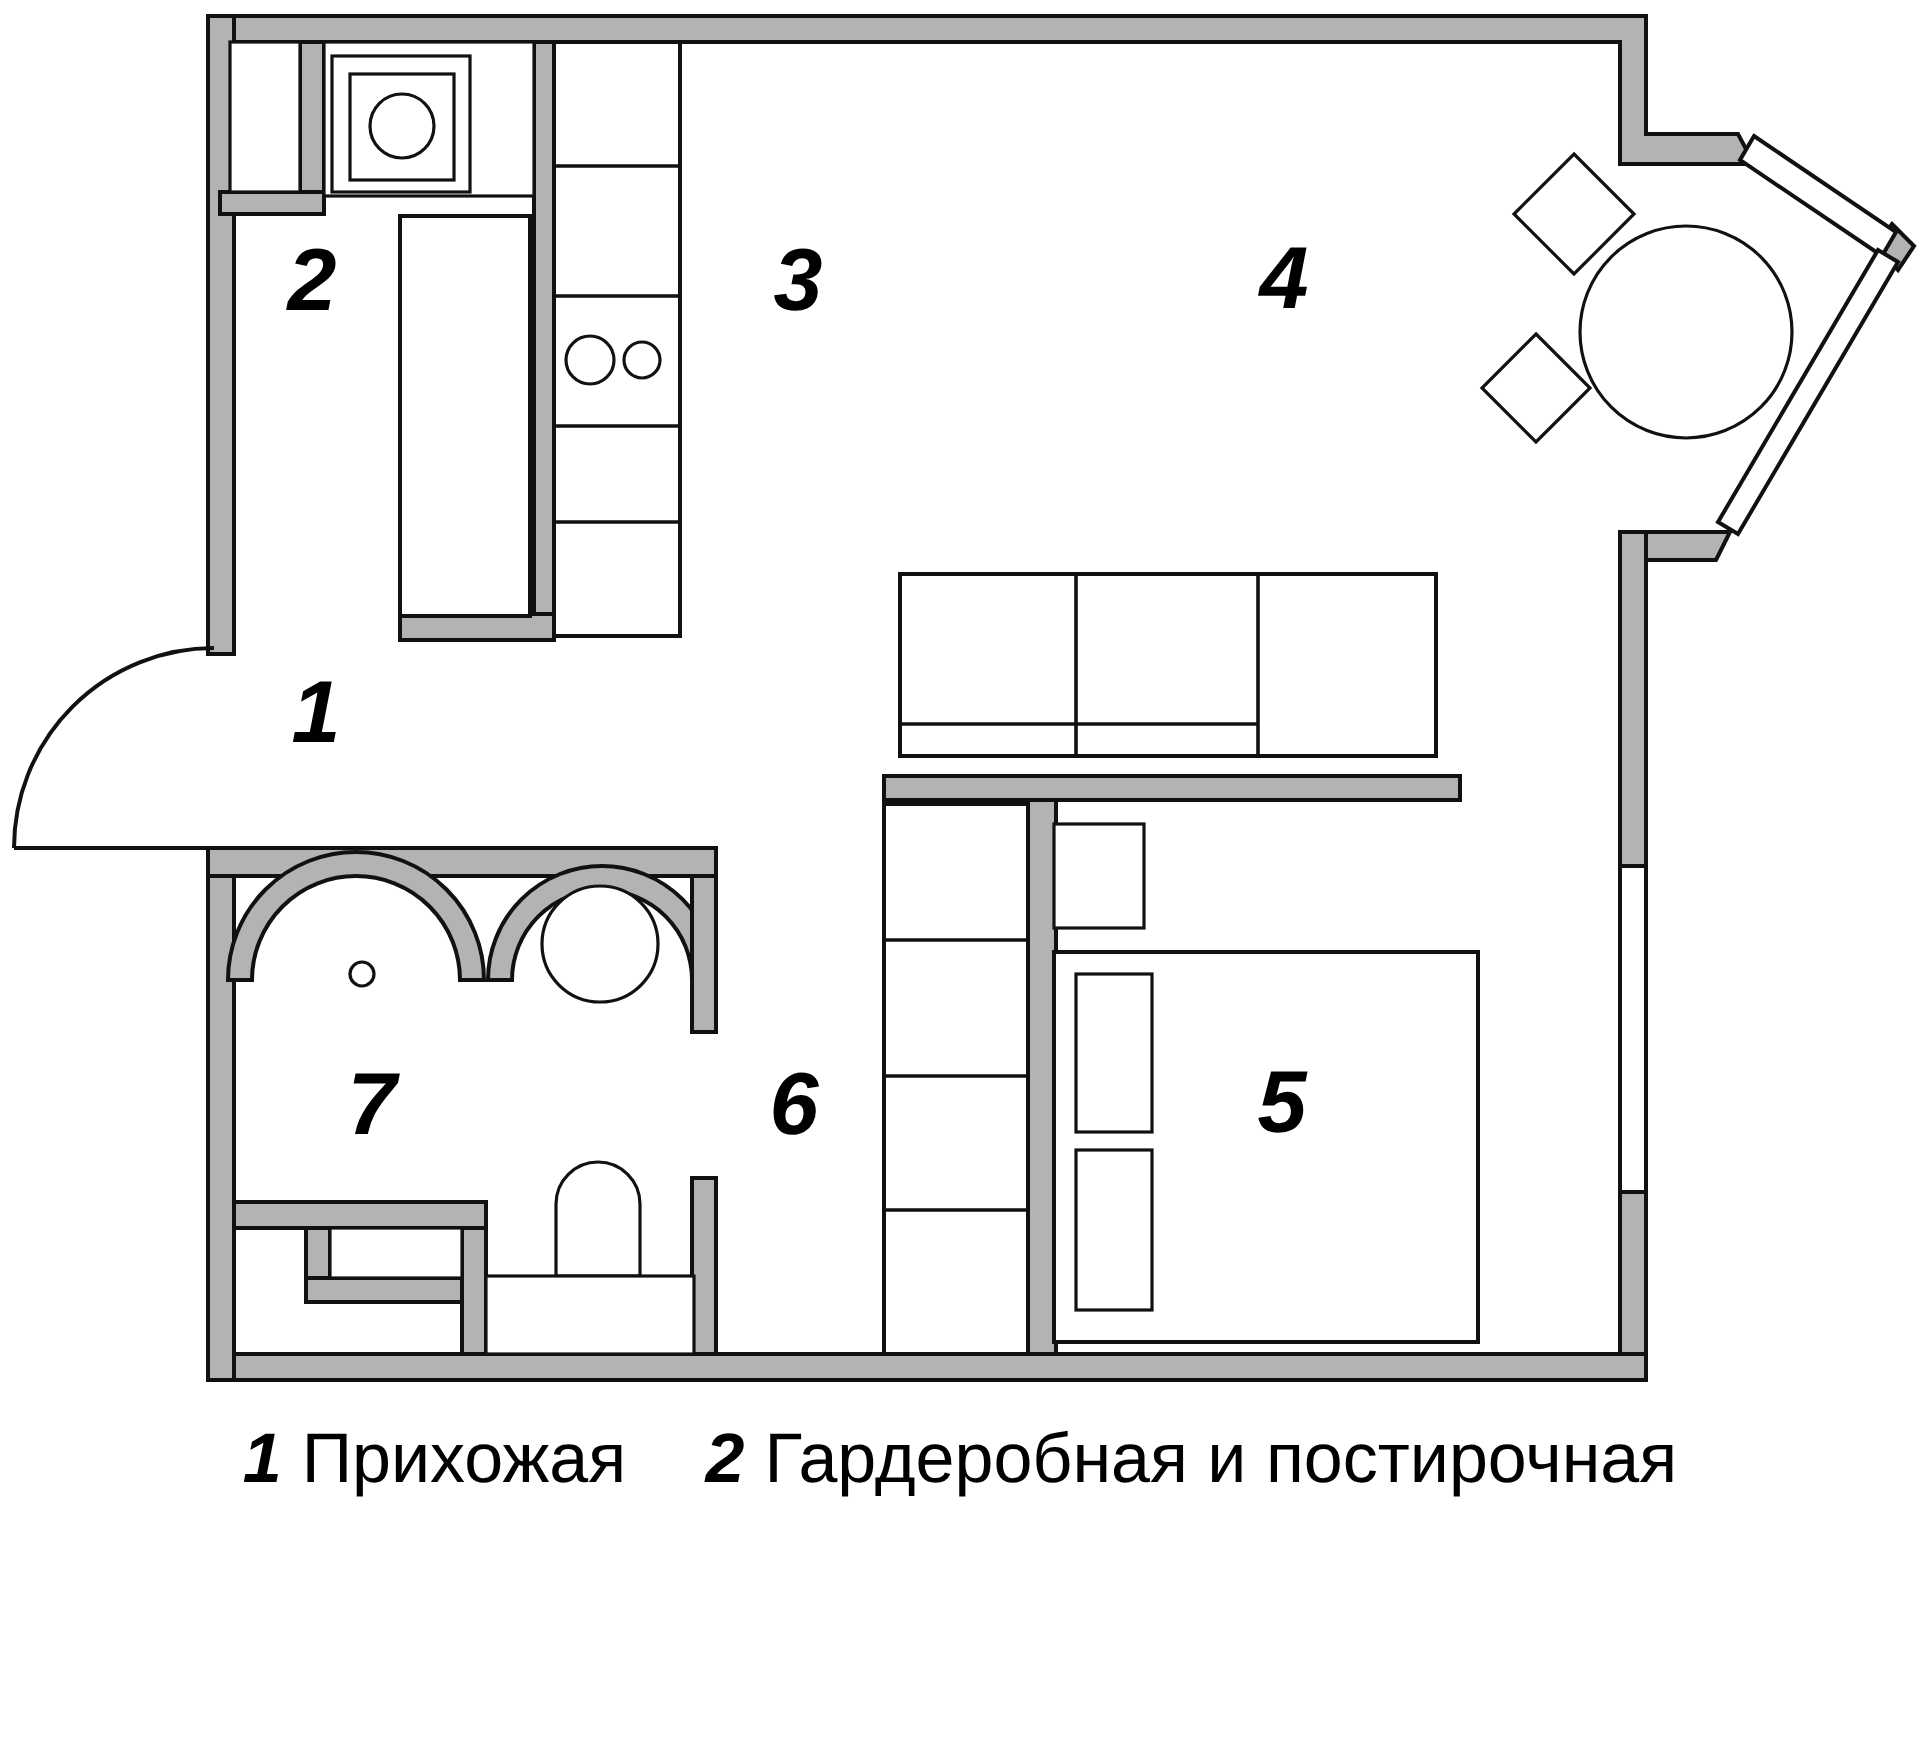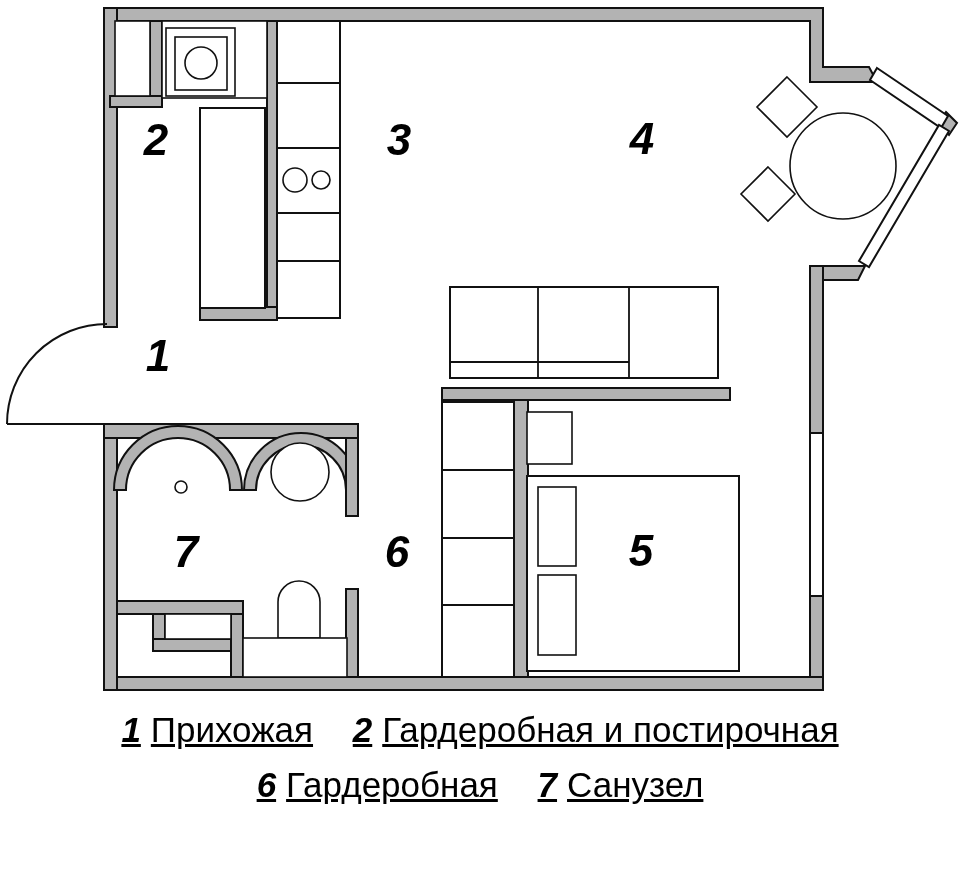--- a/index.html
+++ b/index.html
@@ -9,21 +9,21 @@
   .walls *, .windows *, .fixtures *, .door *{stroke:#111111;stroke-width:2;stroke-linejoin:miter;}
   .fixtures .thin{stroke-width:1.6;}
   .lines line{stroke:#111111;stroke-width:1.8;}
   .door path, .door line{fill:none;stroke-width:2;}
   .room-num{font-family:"Liberation Sans",sans-serif;font-style:italic;font-weight:700;
             font-size:44px;text-anchor:middle;}
   .legend{position:absolute;left:0;top:702px;width:960px;text-align:center;
           font-size:35px;color:#000;}
   .legend-line{line-height:55px;white-space:nowrap;}
   .legend-num{font-weight:700;font-style:italic;margin-right:10px;}
-  .entry{display:inline-block;text-decoration:underline;}
+  .entry{display:inline-block;}
   .entry + .entry{margin-left:30px;}
 </style>
 </head>
 <body>
 
 <div class="stage">
   <svg class="plan-svg" width="960" height="700" viewBox="0 0 960 700">
 
     <g class="walls" fill="#b3b3b3">
 
@@ -122,22 +122,14 @@
 
   <div class="legend">
     <div class="legend-line">
       <span class="entry">
         <span class="legend-num">1</span><span class="legend-name">Прихожая</span>
       </span>
       <span class="entry">
         <span class="legend-num">2</span><span class="legend-name">Гардеробная и постирочная</span>
       </span>
     </div>
-    <div class="legend-line">
-      <span class="entry">
-        <span class="legend-num">6</span><span class="legend-name">Гардеробная</span>
-      </span>
-      <span class="entry">
-        <span class="legend-num">7</span><span class="legend-name">Санузел</span>
-      </span>
-    </div>
   </div>
 </div>
 
 </body></html>

